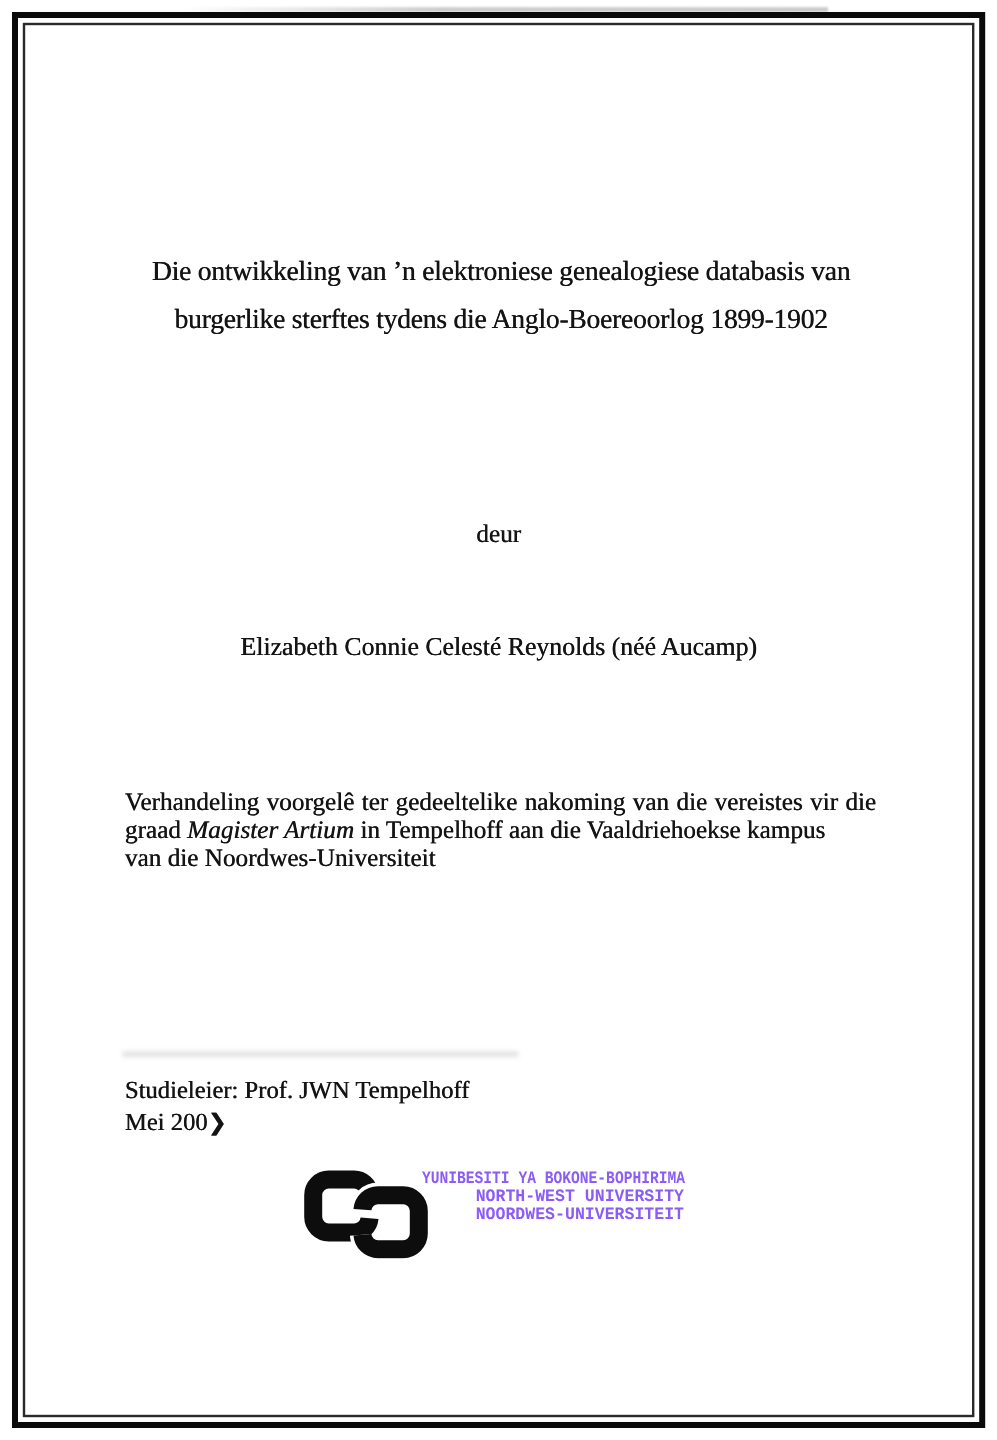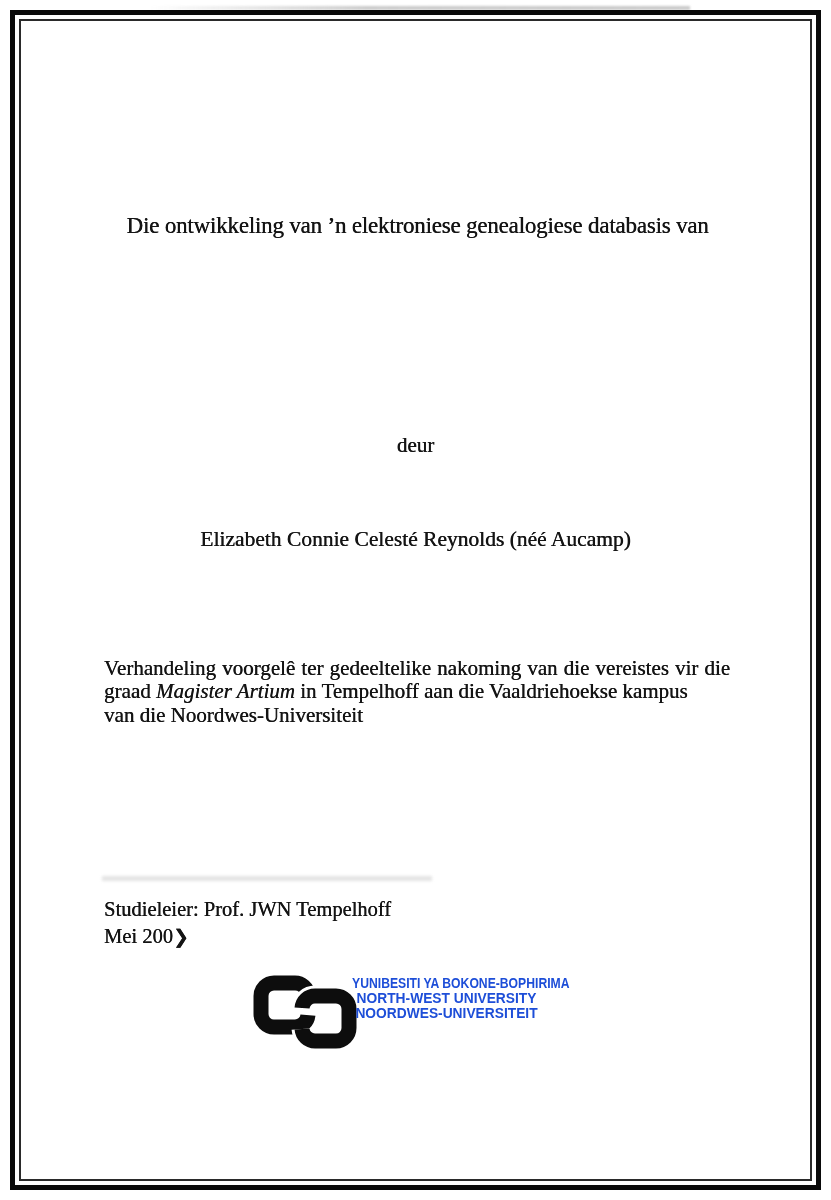--- a/index.html
+++ b/index.html
@@ -100,24 +100,24 @@
   }
   .logo-mark {
     position: absolute;
     left: 0; top: 0;
     display: block;
   }
   .logo-text {
     position: absolute;
     left: 57px; top: 1px;
     width: 260px;
-    text-align: center;
-    font-family: Liberation Sans, sans-serif;
+    text-align: right;
+    font-family: Liberation Mono, monospace;
     font-weight: bold;
-    color: #1d4ed8;
+    color: #8b5cf6;
     white-space: nowrap;
   }
   .logo-text .line {
     display: block;
     font-size: 14.5px;
     line-height: 14.9px;
     transform-origin: 100% 50%;
   }
   .logo-text .l1 { transform: scaleX(0.84); }
   .logo-text .l2 { transform: scaleX(0.95); }
@@ -128,20 +128,21 @@
 
 <div class="page">
 
   <div class="smudge-top"></div>
   <div class="frame-outer"></div>
   <div class="frame-inner"></div>
   <div class="smudge-mid"></div>
 
   <div class="title-block scan-text">
     <div>Die ontwikkeling van ’n elektroniese genealogiese databasis van</div>
+    <div>burgerlike sterftes tydens die Anglo-Boereoorlog 1899-1902</div>
   </div>
 
   <div class="deur-line scan-text">deur</div>
 
   <div class="author-line scan-text">Elizabeth Connie Celesté Reynolds (néé Aucamp)</div>
 
   <div class="statement-block scan-text">
     <div class="justified">Verhandeling voorgelê ter gedeeltelike nakoming van die vereistes vir die</div>
     <div><span>graad </span><span class="em">Magister Artium</span><span> in Tempelhoff aan die Vaaldriehoekse kampus</span></div>
     <div>van die Noordwes-Universiteit</div>

